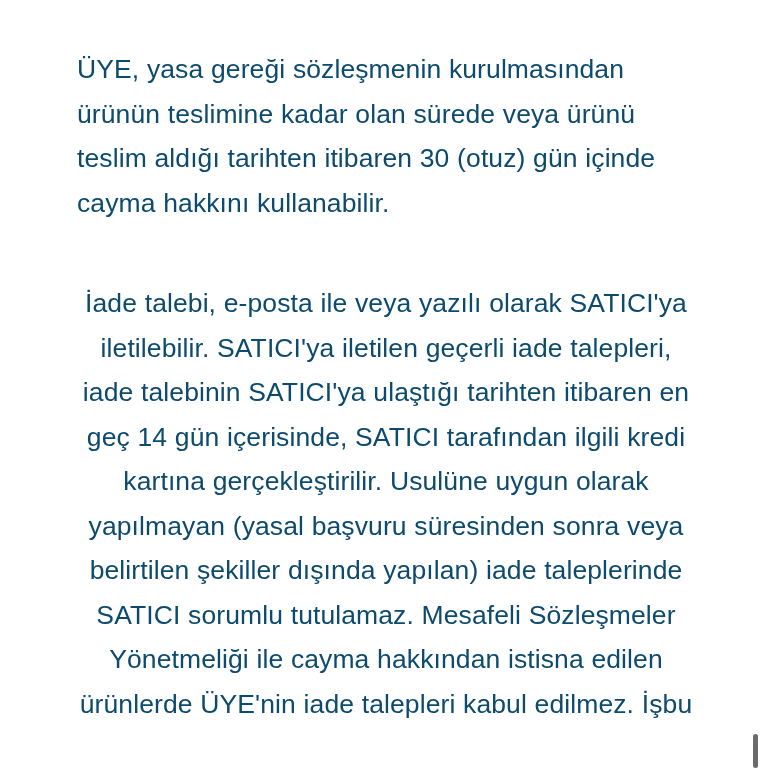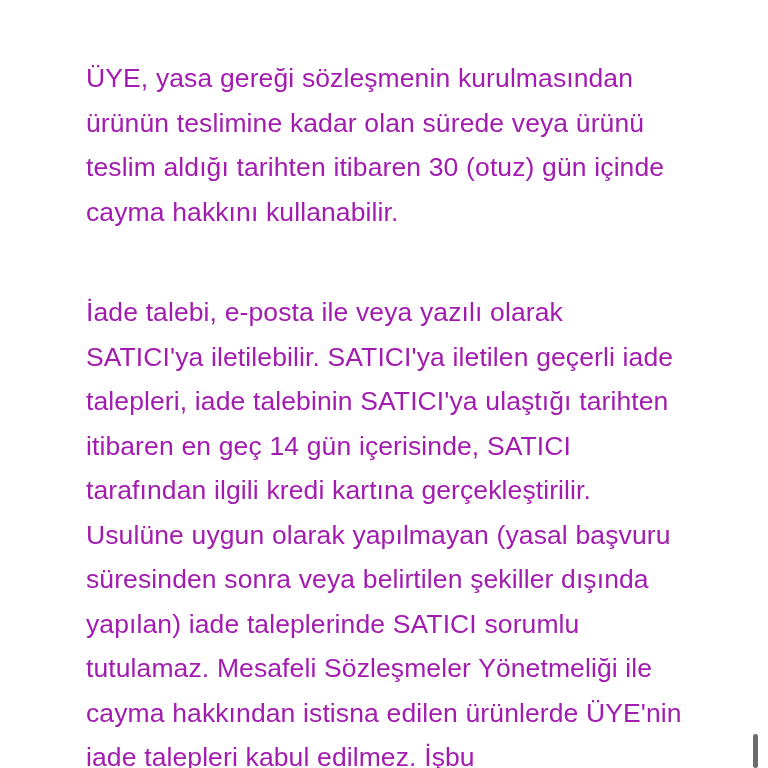--- a/index.html
+++ b/index.html
@@ -26,34 +26,35 @@
 
   #doc-content {
     position: absolute;
     left: 77px;
     top: 47px;
     width: 618px;
     box-sizing: border-box;
   }
 
   .paragraph {
-    margin: 9px;
+    margin: 0;
     padding: 0;
     font-size: 26.5px;
     line-height: 44.5px;
-    color: #a21caf;
+    color: #0c4a6e;
     font-weight: 400;
     letter-spacing: 0.1px;
     text-align: left;
     word-spacing: 0.2px;
     -webkit-font-smoothing: antialiased;
   }
 
   .paragraph + .paragraph {
     margin-top: 56px;
+    text-align: center;
   }
 
   
   #scroll-indicator {
     position: absolute;
     right: 10px;
     top: 734px;
     width: 5px;
     height: 34px;
     background: #6b6b6b;

